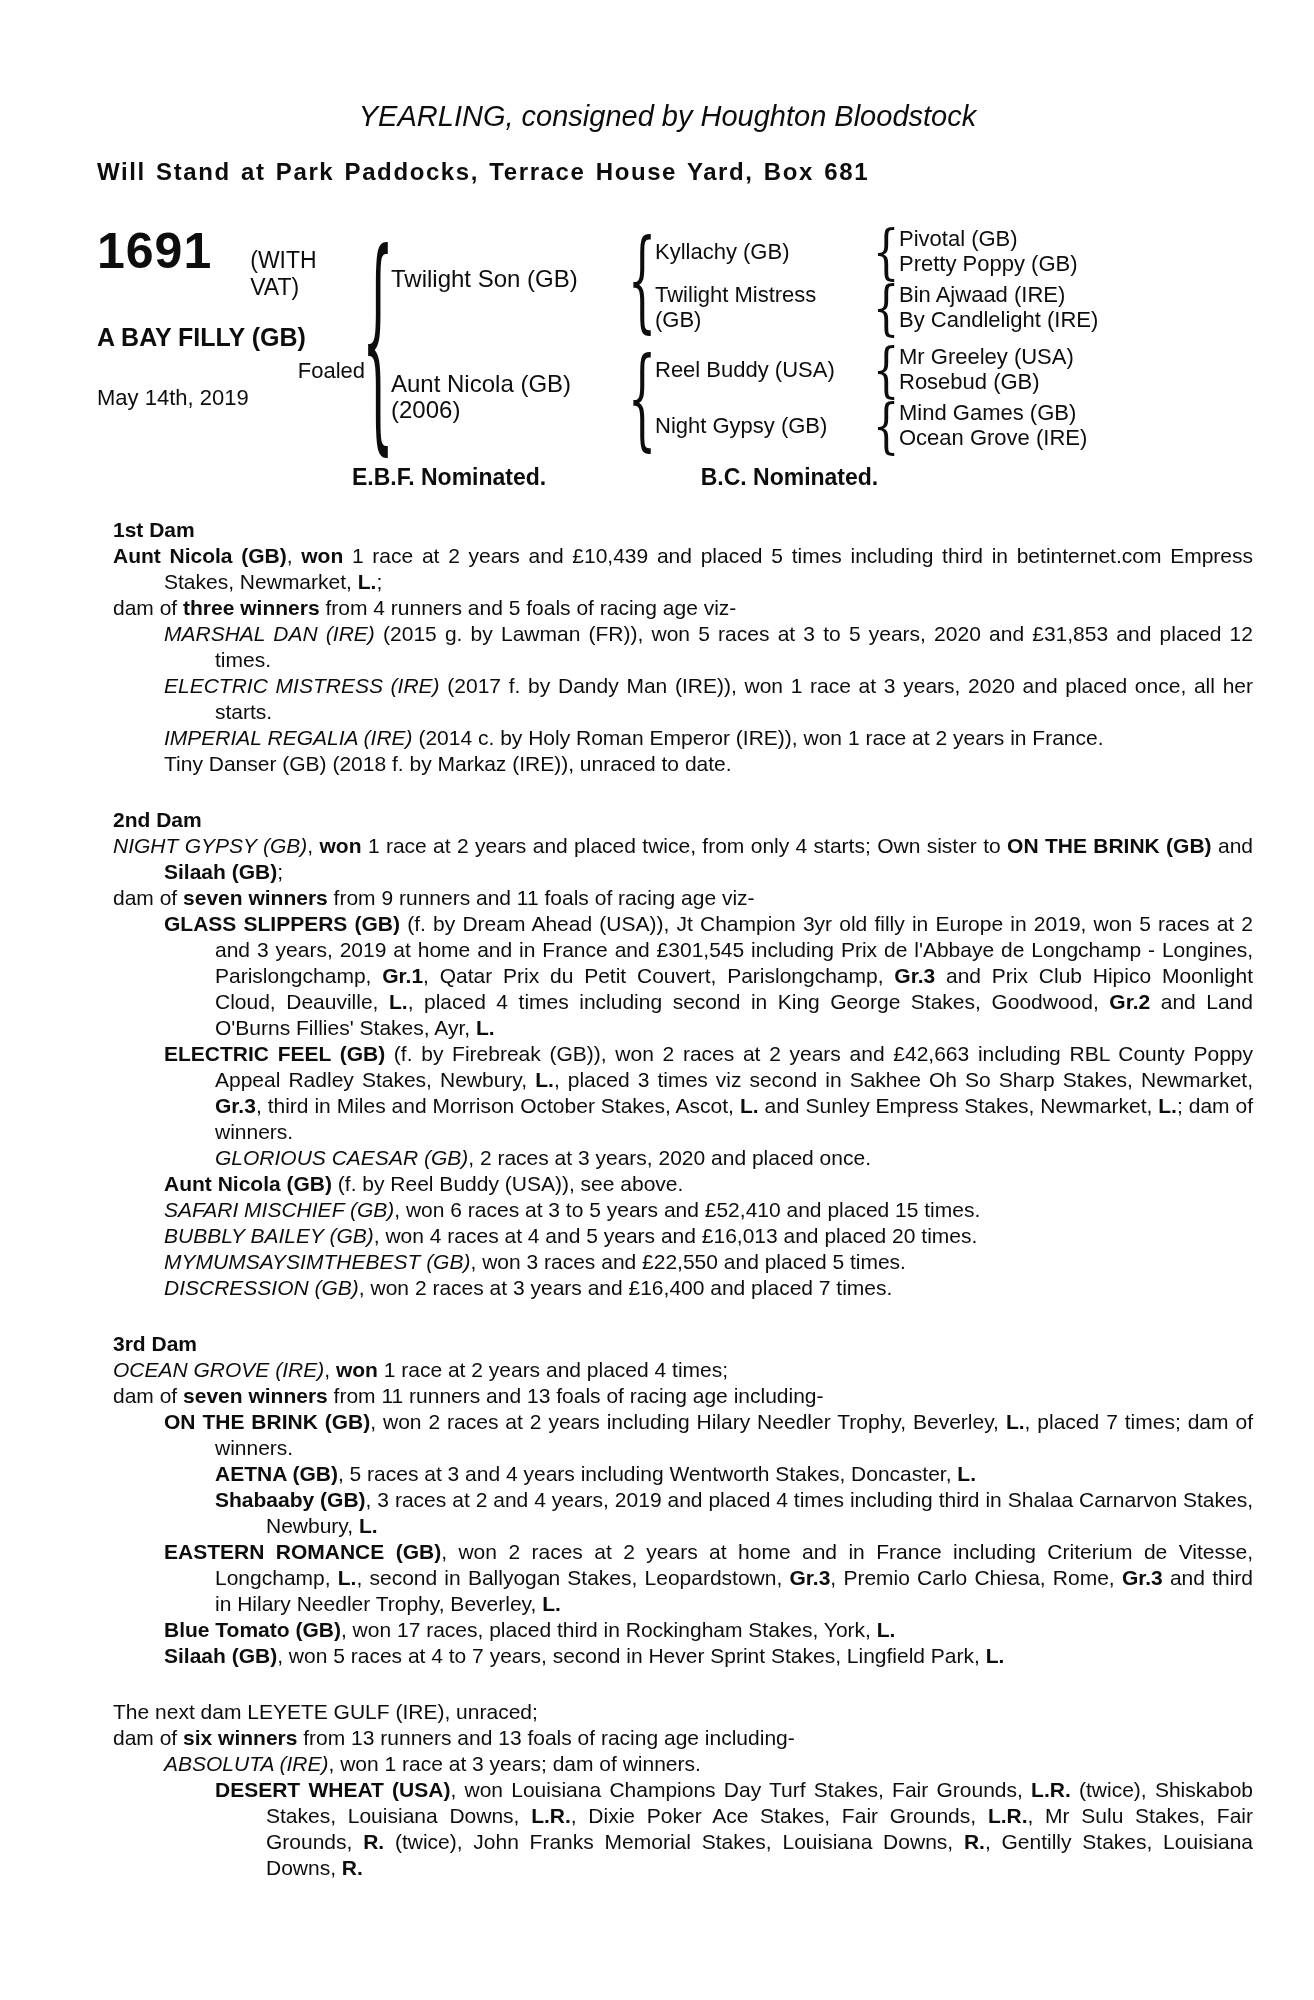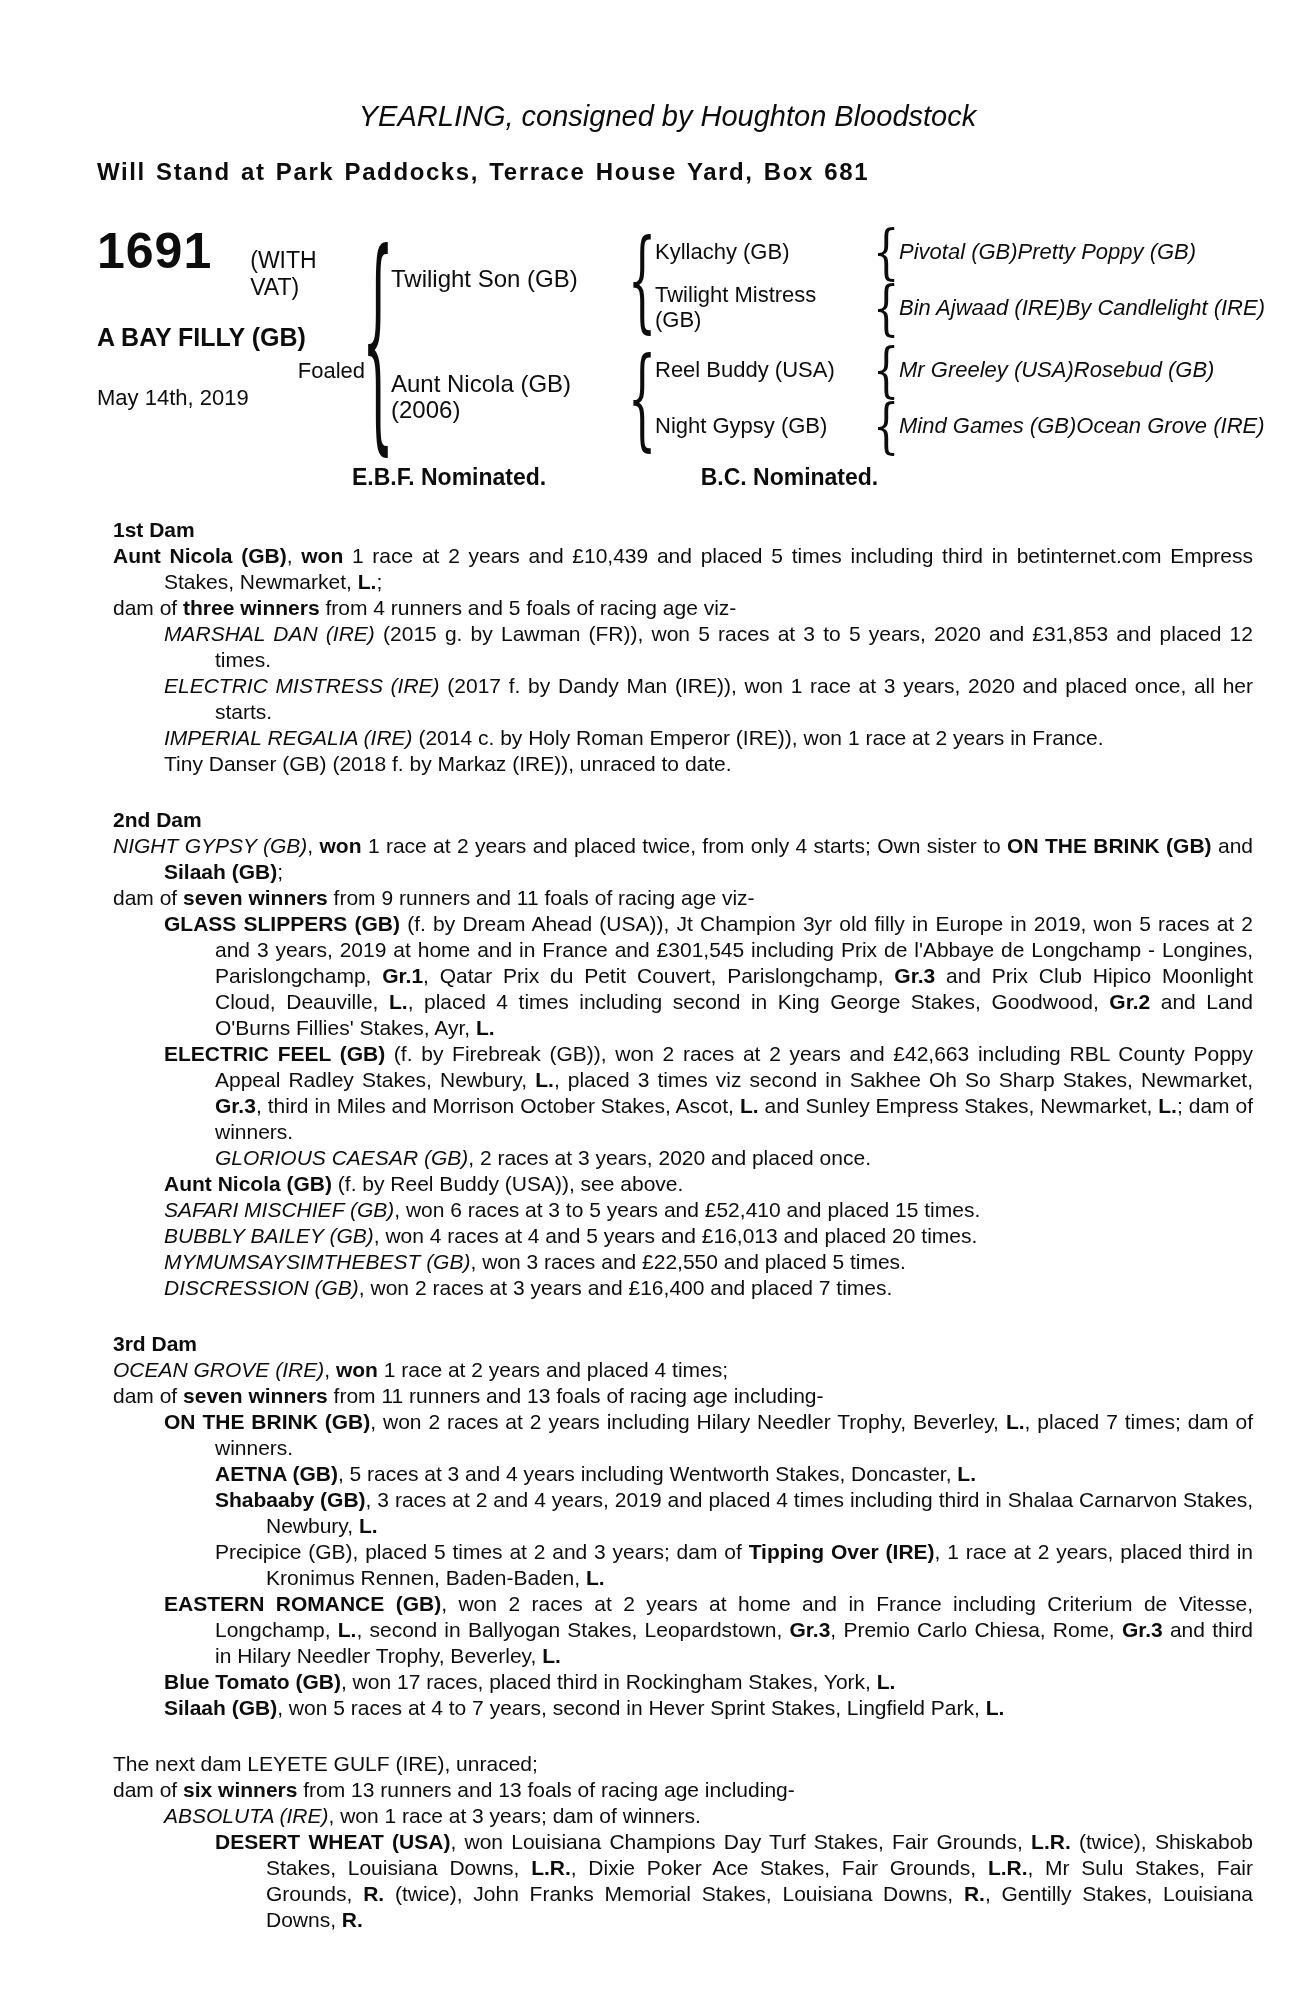--- a/index.html
+++ b/index.html
@@ -20,21 +20,21 @@
   .lot-foaled{font-size:22px;margin-top:6px;line-height:26px;text-align:right;}
   .lot-foaled-date{font-size:22px;line-height:28px;}
 
   .tree{display:flex;align-items:center;}
   .gen2-col{display:flex;flex-direction:column;}
   .gen2-unit{display:flex;align-items:center;margin:3px 0;}
   .gen2-name{width:238px;font-size:24px;line-height:26px;flex:0 0 auto;}
   .gen3-col{display:flex;flex-direction:column;}
   .gen3-unit{display:flex;align-items:center;margin:1px 0;}
   .gen3-name{width:204px;padding-right:14px;font-size:22px;line-height:25px;flex:0 0 auto;}
-  .gen4-col{display:flex;flex-direction:row;justify-content:flex-start;font-style:italic;}
+  .gen4-col{display:flex;flex-direction:column;justify-content:flex-start;}
   .gen4-name{font-size:22px;line-height:25px;white-space:nowrap;}
 
   .brace{position:relative;width:26px;flex:0 0 auto;}
   .brace span{position:absolute;left:50%;top:50%;font-family:"DejaVu Serif",serif;font-weight:400;font-size:60px;line-height:60px;}
   .brace-big{height:212px;}
   .brace-big span{transform:translate(-50%,-50%) scale(0.85,3.9);}
   .brace-mid{height:100px;}
   .brace-mid span{transform:translate(-50%,-50%) scale(0.75,1.85);}
   .brace-sm{height:54px;}
   .brace-sm span{transform:translate(-50%,-50%) scale(0.7,1.0);}
@@ -172,21 +172,20 @@
         <div class="para indent-1"><span class="seg-i">MYMUMSAYSIMTHEBEST (GB)</span><span>, won 3 races and £22,550 and placed 5 times.</span></div>
         <div class="para indent-1"><span class="seg-i">DISCRESSION (GB)</span><span>, won 2 races at 3 years and £16,400 and placed 7 times.</span></div>
       </section>
       <section>
         <div class="sec-heading">3rd Dam</div>
         <div class="para indent-0"><span class="seg-i">OCEAN GROVE (IRE)</span><span>, </span><span class="seg-b">won</span><span> 1 race at 2 years and placed 4 times;</span></div>
         <div class="para indent-0"><span>dam of </span><span class="seg-b">seven winners</span><span> from 11 runners and 13 foals of racing age including-</span></div>
         <div class="para indent-1"><span class="seg-b">ON THE BRINK (GB)</span><span>, won 2 races at 2 years including Hilary Needler Trophy, Beverley, </span><span class="seg-b">L.</span><span>, placed 7 times; dam of winners.</span></div>
         <div class="para indent-2"><span class="seg-b">AETNA (GB)</span><span>, 5 races at 3 and 4 years including Wentworth Stakes, Doncaster, </span><span class="seg-b">L.</span></div>
         <div class="para indent-2"><span class="seg-b">Shabaaby (GB)</span><span>, 3 races at 2 and 4 years, 2019 and placed 4 times including third in Shalaa Carnarvon Stakes, Newbury, </span><span class="seg-b">L.</span></div>
-        <div class="para indent-2"><span>Precipice (GB), placed 5 times at 2 and 3 years; dam of </span><span class="seg-b">Tipping Over (IRE)</span><span>, 1 race at 2 years, placed third in Kronimus Rennen, Baden-Baden, </span><span class="seg-b">L.</span></div>
         <div class="para indent-1"><span class="seg-b">EASTERN ROMANCE (GB)</span><span>, won 2 races at 2 years at home and in France including Criterium de Vitesse, Longchamp, </span><span class="seg-b">L.</span><span>, second in Ballyogan Stakes, Leopardstown, </span><span class="seg-b">Gr.3</span><span>, Premio Carlo Chiesa, Rome, </span><span class="seg-b">Gr.3</span><span> and third in Hilary Needler Trophy, Beverley, </span><span class="seg-b">L.</span></div>
         <div class="para indent-1"><span class="seg-b">Blue Tomato (GB)</span><span>, won 17 races, placed third in Rockingham Stakes, York, </span><span class="seg-b">L.</span></div>
         <div class="para indent-1"><span class="seg-b">Silaah (GB)</span><span>, won 5 races at 4 to 7 years, second in Hever Sprint Stakes, Lingfield Park, </span><span class="seg-b">L.</span></div>
       </section>
       <section>
         <div class="para indent-0"><span>The next dam LEYETE GULF (IRE), unraced;</span></div>
         <div class="para indent-0"><span>dam of </span><span class="seg-b">six winners</span><span> from 13 runners and 13 foals of racing age including-</span></div>
         <div class="para indent-1"><span class="seg-i">ABSOLUTA (IRE)</span><span>, won 1 race at 3 years; dam of winners.</span></div>
         <div class="para indent-2"><span class="seg-b">DESERT WHEAT (USA)</span><span>, won Louisiana Champions Day Turf Stakes, Fair Grounds, </span><span class="seg-b">L.R.</span><span> (twice), Shiskabob Stakes, Louisiana Downs, </span><span class="seg-b">L.R.</span><span>, Dixie Poker Ace Stakes, Fair Grounds, </span><span class="seg-b">L.R.</span><span>, Mr Sulu Stakes, Fair Grounds, </span><span class="seg-b">R.</span><span> (twice), John Franks Memorial Stakes, Louisiana Downs, </span><span class="seg-b">R.</span><span>, Gentilly Stakes, Louisiana Downs, </span><span class="seg-b">R.</span></div>
       </section>

